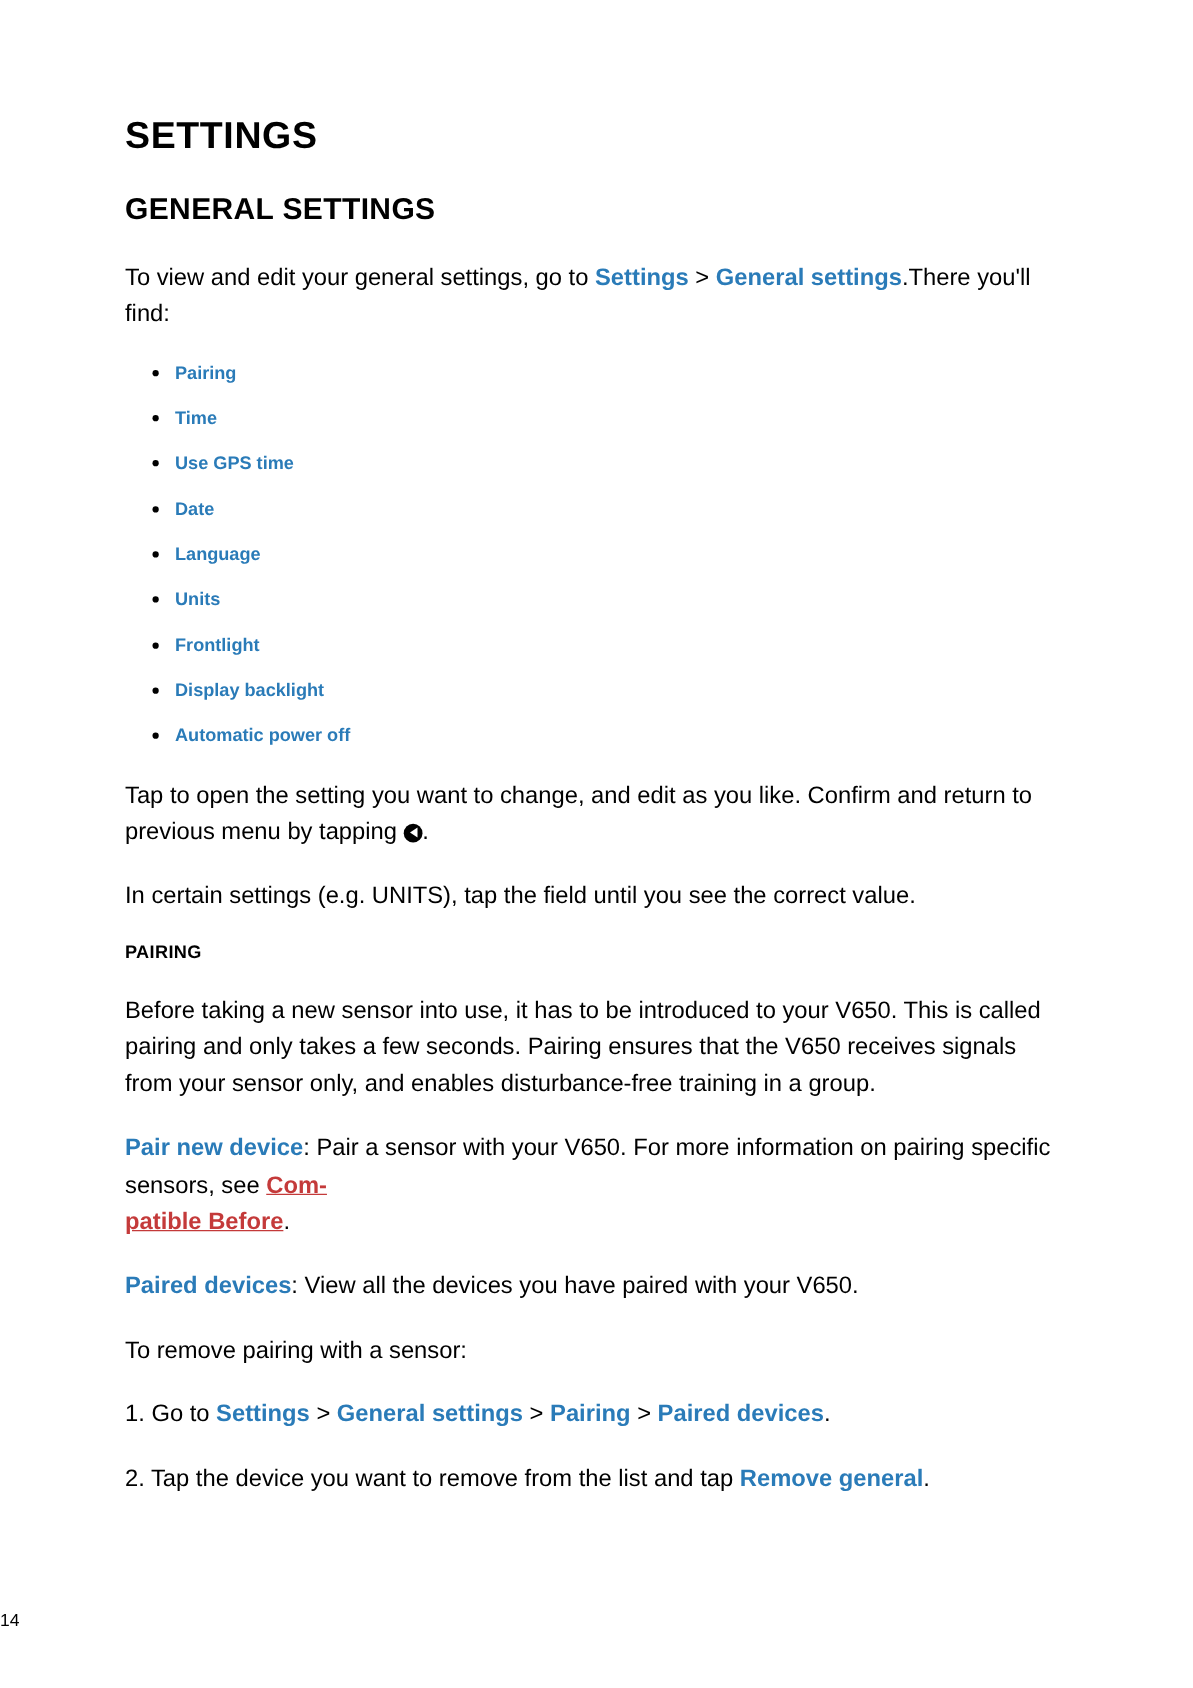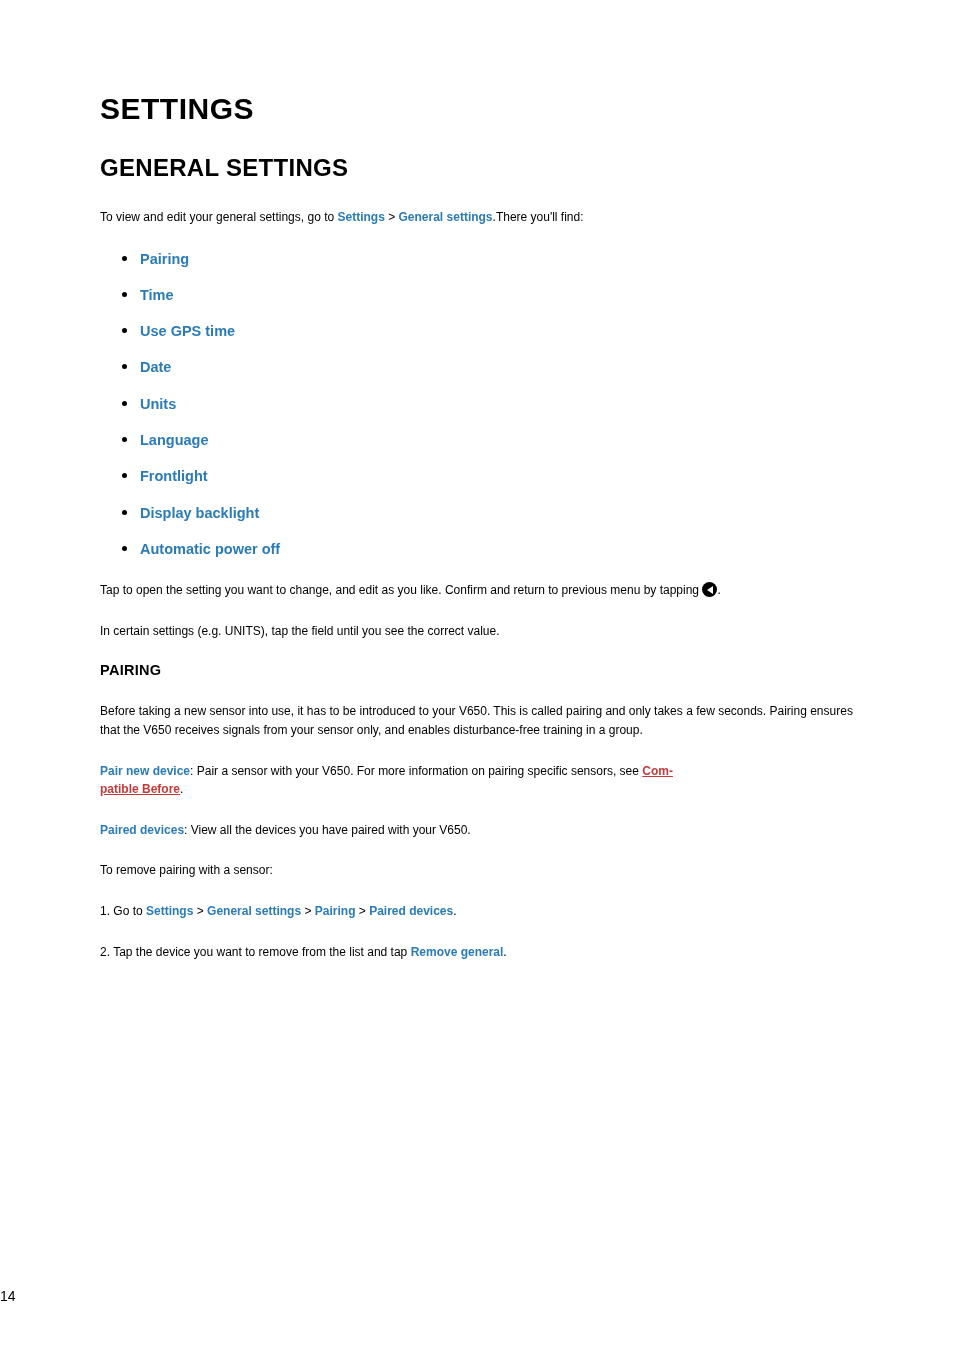--- a/index.html
+++ b/index.html
@@ -24,21 +24,21 @@
     margin:0 0 28px 0;
     letter-spacing:.5px;
   }
   h2{
     font-size:24px;
     font-weight:700;
     margin:0 0 26px 0;
     letter-spacing:.3px;
   }
   p{
-    font-size:12px;
+    font-size:19px;
     line-height:1.55;
     margin:15px 0 22px 0;
   }
   .hl{color:var(--hilite);font-weight:700;}
   ul.bullets{
     list-style:none;
     margin:0 0 22px 0;
     padding:0 0 0 40px;
   }
   ul.bullets li{
@@ -100,22 +100,22 @@
 
 <p>
   <span>To view and edit your general settings, go to </span><span class="hl">Settings</span><span> &gt; </span><span class="hl">General settings</span><span>.There you'll find:</span>
 </p>
 
 <ul class="bullets">
   <li>Pairing</li>
   <li>Time</li>
   <li>Use GPS time</li>
   <li>Date</li>
+  <li>Language</li>
   <li>Units</li>
-  <li>Language</li>
   <li>Frontlight</li>
   <li>Display backlight</li>
   <li>Automatic power off</li>
 </ul>
 
 <p>
   <span>Tap to open the setting you want to change, and edit as you like. Confirm and return to previous menu by tapping </span><span class="back-icon"></span><span>.</span>
 </p>
 
 <p>In certain settings (e.g. UNITS), tap the field until you see the correct value.</p>

